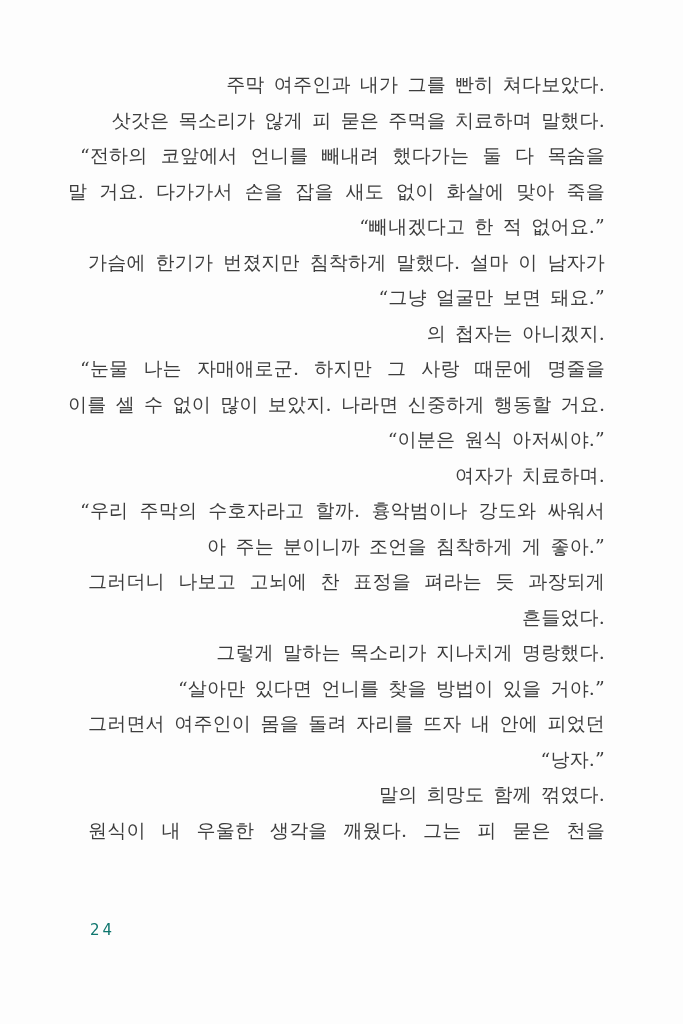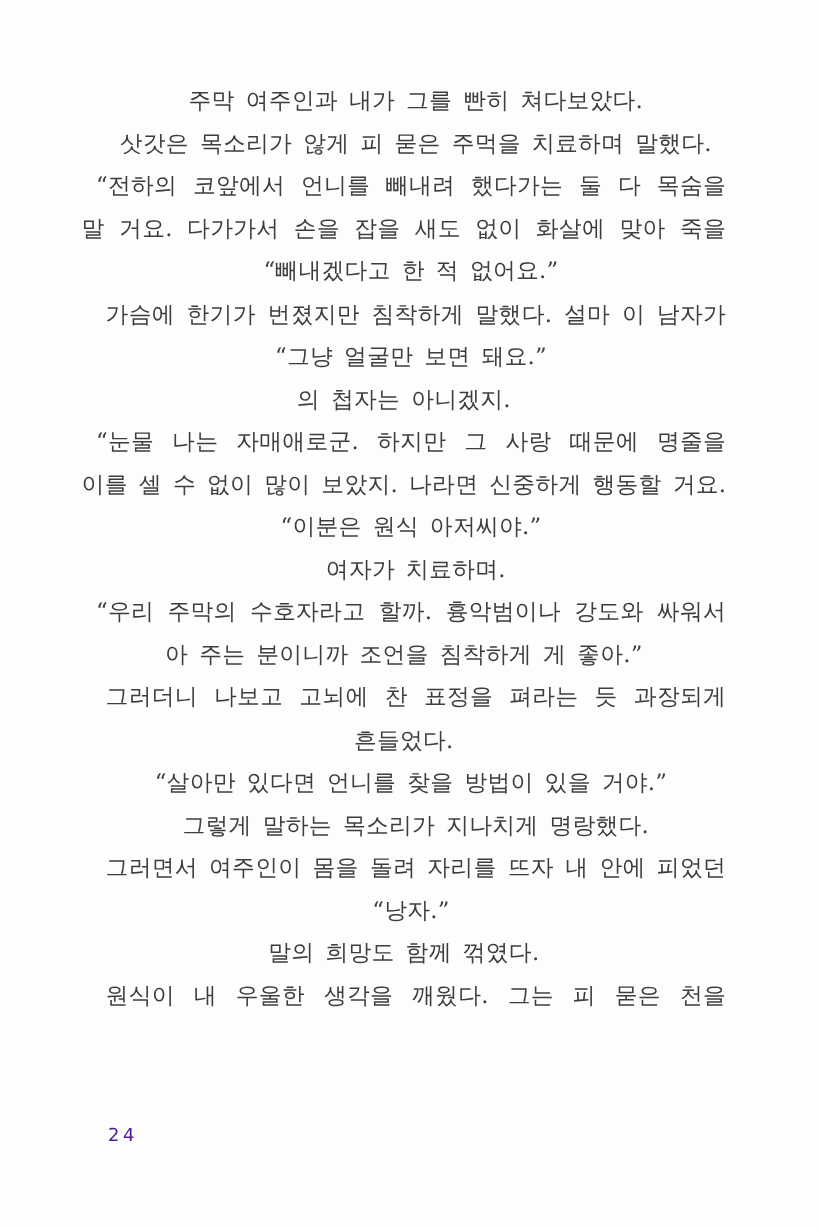--- a/index.html
+++ b/index.html
@@ -25,41 +25,40 @@
     width: 537px;
   }
   .line {
     height: 35.5px;
     line-height: 35.5px;
     font-size: 19px;
     letter-spacing: 0.2px;
     word-spacing: 3px;
     white-space: nowrap;
     overflow: hidden;
-    text-align: center;
+    text-align: right;
   }
   .line.indent { padding-left: 20px; }
   .line.indent-quote { padding-left: 12px; }
   .line.justify {
     white-space: normal;
     text-align: justify;
     text-align-last: justify;
     max-height: 35.5px;
     word-break: keep-all;
   }
   .page-number {
     position: absolute;
     left: 90px;
     top: 920px;
     font-family: "DejaVu Sans", "Liberation Sans", sans-serif;
     font-size: 15px;
     letter-spacing: 3px;
-    color: #4c1d95;
+    color: #0f766e;
     line-height: 20px;
-    margin-top: 16px;
   }
 </style>
 </head>
 <body>
 
 <div class="page">
   <div class="text-block" id="text-block">
       <div class="line indent">주막 여주인과 내가 그를 빤히 쳐다보았다.</div>
       <div class="line indent">삿갓은 목소리가 않게 피 묻은 주먹을 치료하며 말했다.</div>
       <div class="line justify indent-quote">“전하의 코앞에서 언니를 빼내려 했다가는 둘 다 목숨을 잃고</div>
@@ -69,21 +68,21 @@
       <div class="line indent-quote">“그냥 얼굴만 보면 돼요.”</div>
       <div class="line">의 첩자는 아니겠지.</div>
       <div class="line justify indent-quote">“눈물 나는 자매애로군. 하지만 그 사랑 때문에 명줄을 재촉한</div>
       <div class="line">이를 셀 수 없이 많이 보았지. 나라면 신중하게 행동할 거요.”</div>
       <div class="line indent-quote">“이분은 원식 아저씨야.”</div>
       <div class="line indent">여자가 치료하며.</div>
       <div class="line justify indent-quote">“우리 주막의 수호자라고 할까. 흉악범이나 강도와 싸워서 막</div>
       <div class="line">아 주는 분이니까 조언을 침착하게 게 좋아.”</div>
       <div class="line justify indent">그러더니 나보고 고뇌에 찬 표정을 펴라는 듯 과장되게 손을</div>
       <div class="line">흔들었다.</div>
+      <div class="line indent">그렇게 말하는 목소리가 지나치게 명랑했다.</div>
       <div class="line indent-quote">“살아만 있다면 언니를 찾을 방법이 있을 거야.”</div>
-      <div class="line indent">그렇게 말하는 목소리가 지나치게 명랑했다.</div>
       <div class="line justify indent">그러면서 여주인이 몸을 돌려 자리를 뜨자 내 안에 피었던 일</div>
       <div class="line indent-quote">“낭자.”</div>
       <div class="line">말의 희망도 함께 꺾였다.</div>
       <div class="line justify indent">원식이 내 우울한 생각을 깨웠다. 그는 피 묻은 천을 치우고</div>
     </div>
   <div class="page-number">24</div>
 </div>
 
 </body></html>

